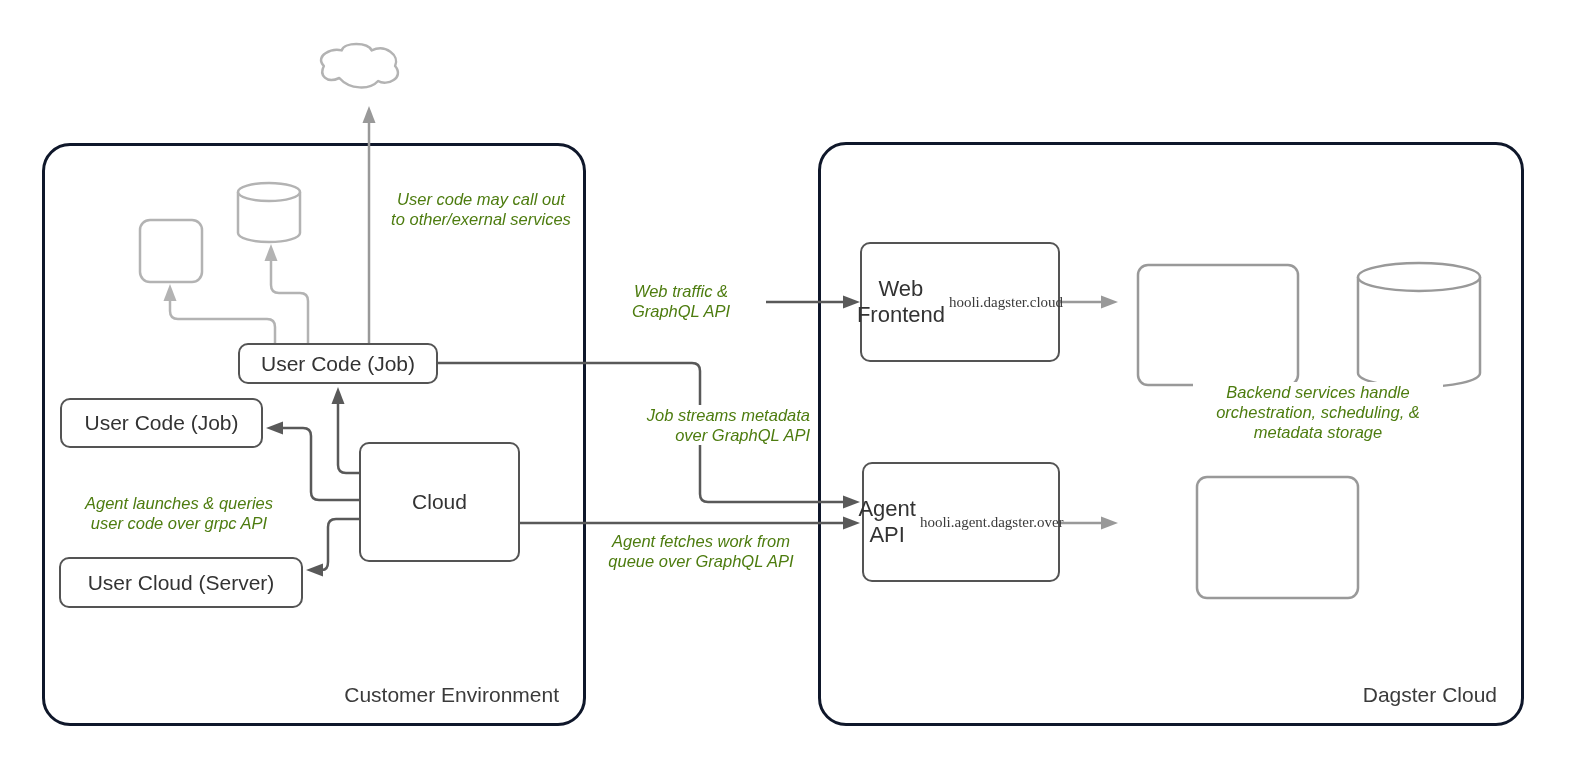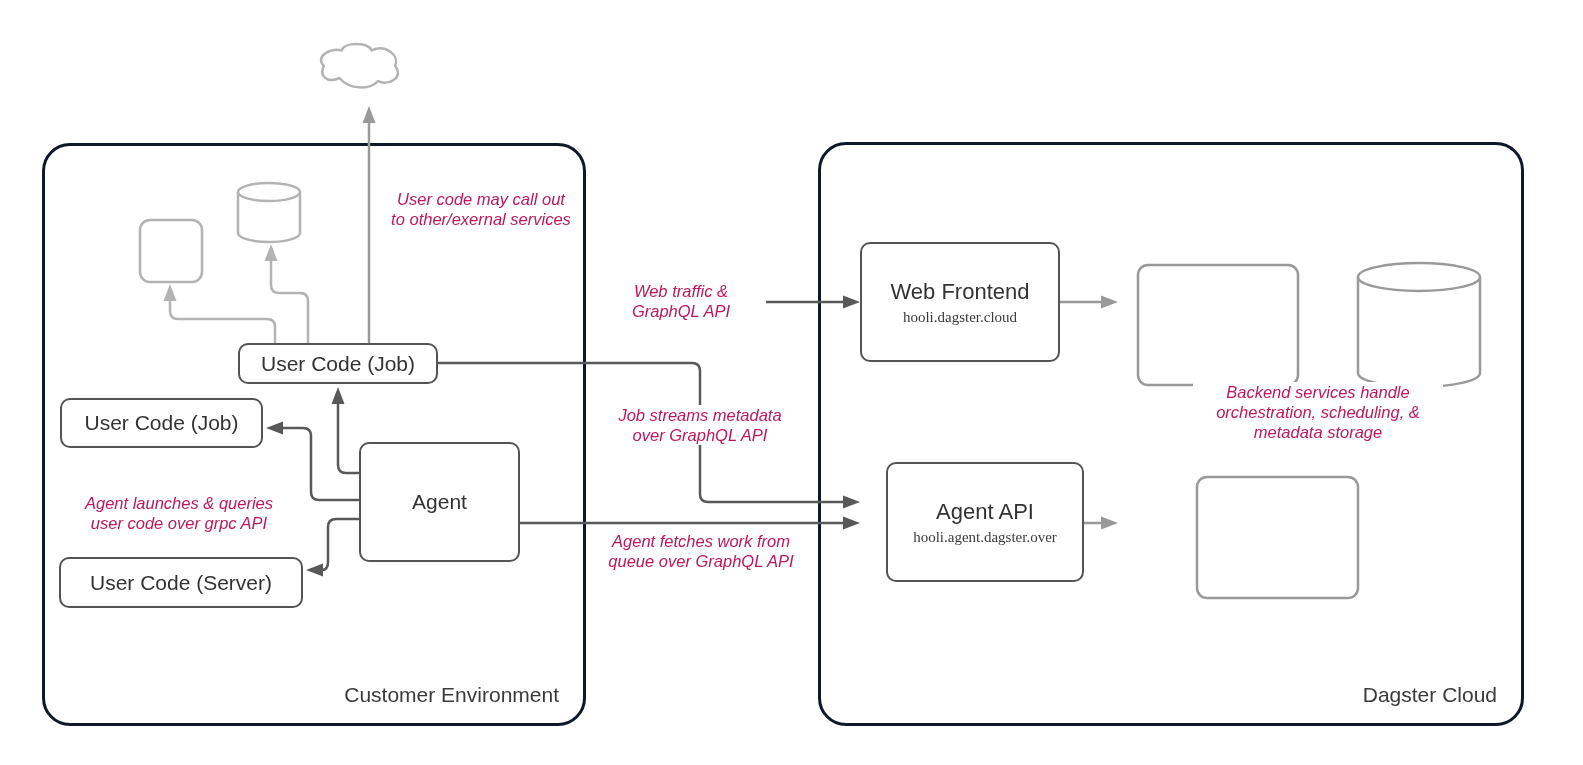--- a/index.html
+++ b/index.html
@@ -8,26 +8,26 @@
   .canvas { position:relative; width:1583px; height:765px; background:#ffffff; }
 
   .container { position:absolute; border:3px solid #0f172a; border-radius:28px; background:transparent; }
   .container-label { position:absolute; right:24px; bottom:16px; font-size:21px; color:#3b3b3b; white-space:nowrap; }
 
   svg.layer { position:absolute; left:0; top:0; pointer-events:none; }
 
   .node { position:absolute; display:flex; align-items:center; justify-content:center;
           background:#ffffff; border:2.5px solid #545454; border-radius:10px;
           font-size:21px; color:#333333; text-align:center; box-sizing:border-box; }
-  .node .stack { display:flex; flex-direction:column; align-items:center; gap:4px; }
+  .node .stack { display:flex; flex-direction:row; align-items:center; gap:4px; }
   .node .title { font-size:22px; color:#333333; }
   .node .subtitle { font-family:Liberation Serif, serif; font-size:15px; color:#3b3b3b; }
 
   .ann { position:absolute; font-style:italic; font-size:16.5px; line-height:20px;
-         text-align:center; color:#be185d; white-space:pre-line; background:#ffffff; }
+         text-align:center; color:#4d7c0f; white-space:pre-line; background:#ffffff; }
 </style>
 </head>
 <body>
 
 <div class="canvas">
 
   <div class="container" style="left:42px; top:143px; width:538px; height:577px;">
     <div class="container-label">Customer Environment</div>
   </div>
 
@@ -102,48 +102,48 @@
 
   <div class="node" style="left:238px; top:343px; width:200px; height:41px;">
     <span>User Code (Job)</span>
   </div>
 
   <div class="node" style="left:60px; top:398px; width:203px; height:50px;">
     <span>User Code (Job)</span>
   </div>
 
   <div class="node" style="left:59px; top:557px; width:244px; height:51px;">
-    <span>User Code (Server)</span>
+    <span>User Cloud (Server)</span>
   </div>
 
   <div class="node" style="left:359px; top:442px; width:161px; height:120px;">
-    <span>Agent</span>
+    <span>Cloud</span>
   </div>
 
   <div class="node" style="left:860px; top:242px; width:200px; height:120px;">
     <div class="stack">
       <span class="title">Web Frontend</span>
       <span class="subtitle">hooli.dagster.cloud</span>
     </div>
   </div>
 
-  <div class="node" style="left:862px; top:462px; width:198px; height:120px;margin-left:24px;">
+  <div class="node" style="left:862px; top:462px; width:198px; height:120px;">
     <div class="stack">
       <span class="title">Agent API</span>
       <span class="subtitle">hooli.agent.dagster.over</span>
     </div>
   </div>
 
   <div class="ann" style="left:383px; top:189px; width:196px;">User code may call out
 to other/exernal services</div>
 
   <div class="ann" style="left:596px; top:281px; width:170px;">Web traffic &amp;
 GraphQL API</div>
 
-  <div class="ann" style="left:590px; top:405px; width:220px;">Job streams metadata
+  <div class="ann" style="left:590px; top:405px; width:220px;text-align:right;">Job streams metadata
 over GraphQL API</div>
 
   <div class="ann" style="left:64px; top:493px; width:230px;">Agent launches &amp; queries
 user code over grpc API</div>
 
   <div class="ann" style="left:586px; top:531px; width:230px;">Agent fetches work from
 queue over GraphQL API</div>
 
   <div class="ann" style="left:1193px; top:382px; width:250px;">Backend services handle
 orchestration, scheduling, &amp;

